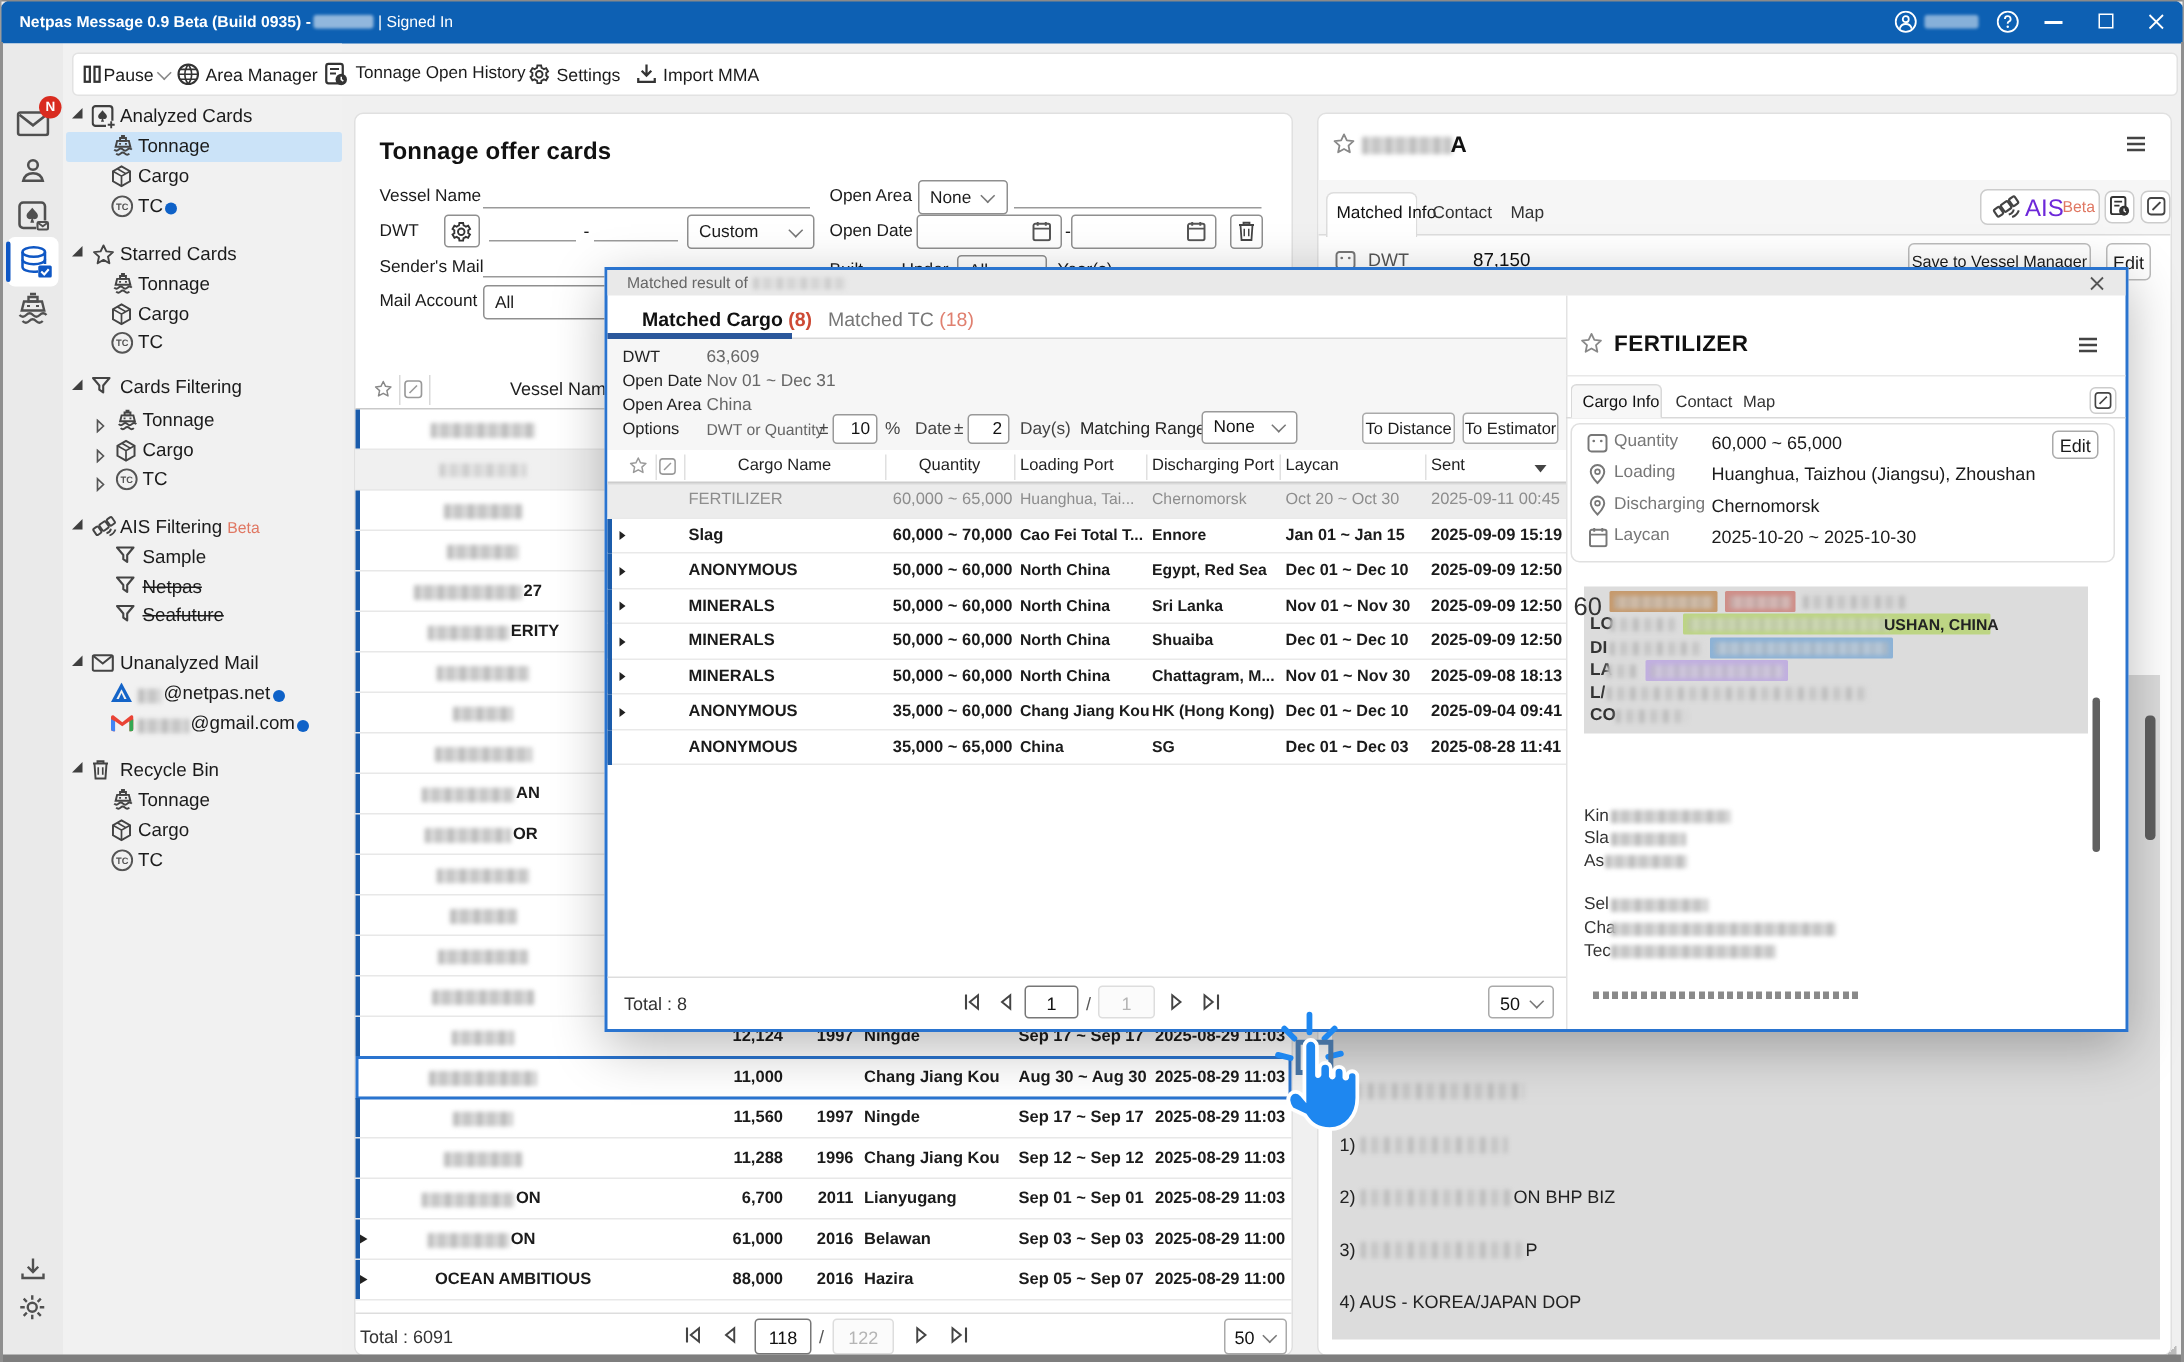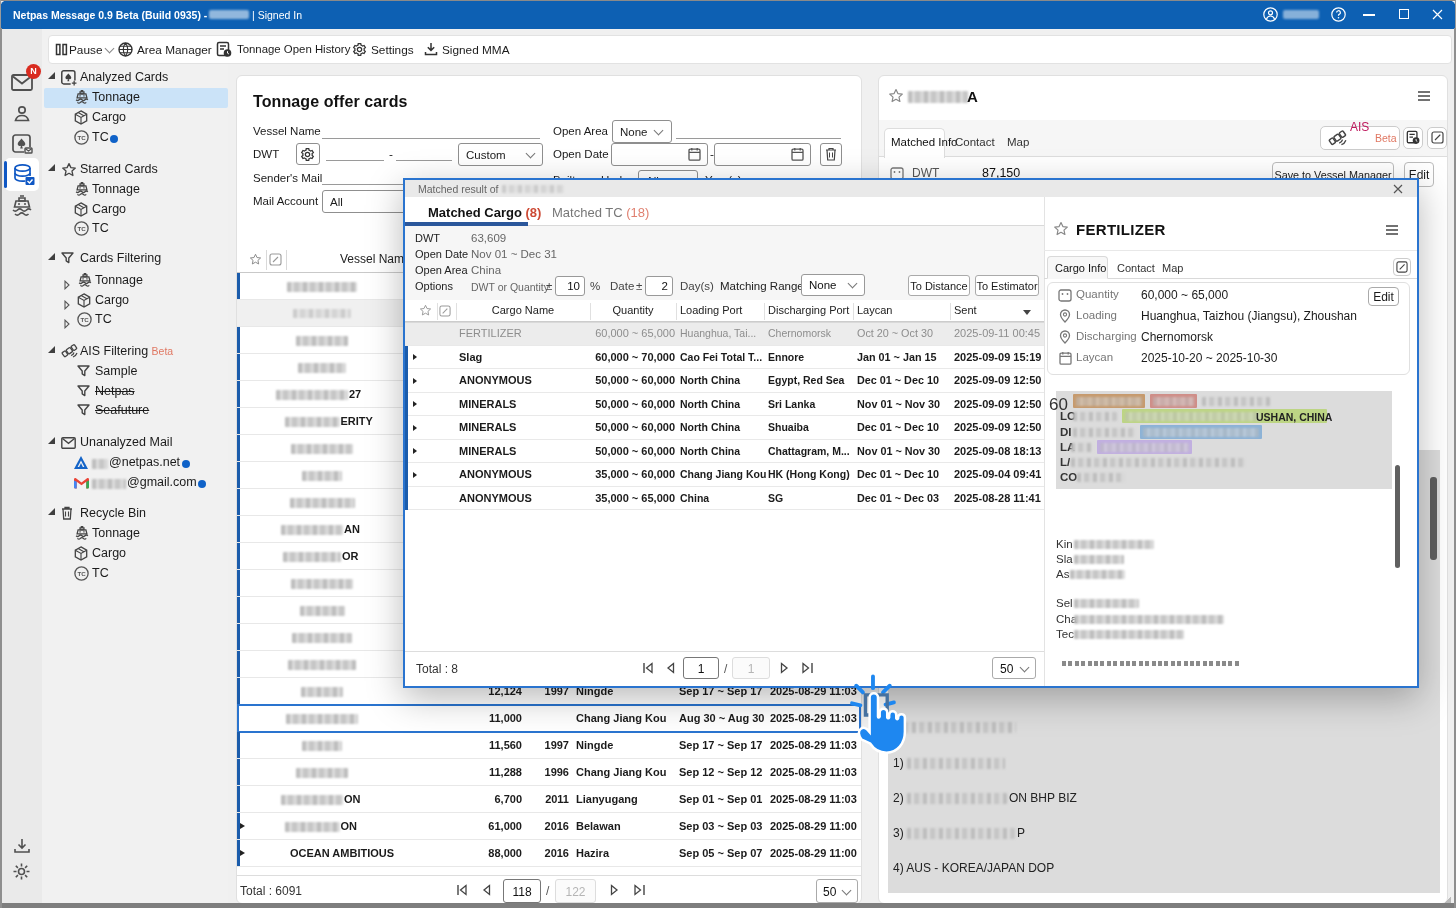--- a/index.html
+++ b/index.html
@@ -286,21 +286,21 @@
 <div class="lbl" style="left:237px;top:43px;font-size:11.4px">Tonnage Open History</div>
 <svg class="ic" style="left:352px;top:42px" width="15" height="15" viewBox="0 0 24 24">
     <path d="M12 8.5A3.5 3.5 0 1 0 12 15.5 3.5 3.5 0 1 0 12 8.5z" fill="none" stroke="#333" stroke-width="2"></path>
     <path d="M19.4 13.5a7.8 7.8 0 0 0 0-3l2-1.5-2-3.4-2.3 1a7.8 7.8 0 0 0-2.6-1.5L14 2.6h-4l-.4 2.5a7.8 7.8 0 0 0-2.6 1.5l-2.3-1-2 3.4 2 1.5a7.8 7.8 0 0 0 0 3l-2 1.5 2 3.4 2.3-1a7.8 7.8 0 0 0 2.6 1.5l.4 2.5h4l.4-2.5a7.8 7.8 0 0 0 2.6-1.5l2.3 1 2-3.4z" fill="none" stroke="#333" stroke-width="2"></path>
   </svg>
 <div class="lbl" style="left:371px;top:43px;font-size:11.8px">Settings</div>
 <svg class="ic" style="left:424px;top:42px" width="14" height="14" viewBox="0 0 14 14">
     <path d="M7 1v7M3.8 5.2L7 8.4l3.2-3.2" fill="none" stroke="#333" stroke-width="1.5"></path>
     <path d="M1.5 10v2.5h11V10" fill="none" stroke="#333" stroke-width="1.5"></path>
   </svg>
-<div class="lbl" style="left:442px;top:43px;font-size:11.8px">Signed MMA</div>
+<div class="lbl" style="left:442px;top:43px;font-size:11.8px">Import MMA</div>
 
 <div class="a" style="left:236px;top:75px;width:626px;height:829px;background:#fff;border:1px solid #e0e0e0;border-radius:6px"></div>
 <div class="a" style="left:253px;top:93px;font-size:16px;font-weight:bold;color:#111;letter-spacing:.1px">Tonnage offer cards</div>
 
 <div class="lbl" style="left:253px;top:125px;font-size:11.5px">Vessel Name</div>
 <div class="ul" style="left:322px;top:124px;width:218px;height:15px"></div>
 <div class="lbl" style="left:253px;top:148px;font-size:11.5px">DWT</div>
 <div class="box" style="left:296px;top:143px;width:24px;height:22px"></div>
 <svg class="ic" style="left:300px;top:147px" width="15" height="15" viewBox="0 0 24 24">
     <path d="M12 8.5A3.5 3.5 0 1 0 12 15.5 3.5 3.5 0 1 0 12 8.5z" fill="none" stroke="#333" stroke-width="2"></path>
@@ -511,21 +511,21 @@
 <div class="a" style="left:1007px;top:136px;font-size:11.5px;color:#333">Map</div>
 <div class="btn" style="left:1320px;top:126px;width:80px;height:24px;border-color:#ccc;border-radius:5px"></div>
 <svg class="ic" style="left:1328px;top:130px" width="19" height="16" viewBox="0 0 17 14">
     <g transform="rotate(-35 8 7)">
       <rect x="1" y="4.5" width="4" height="5" rx="1" fill="none" stroke="#444" stroke-width="1.3"></rect>
       <rect x="6" y="4.5" width="5" height="5" rx="1" fill="none" stroke="#444" stroke-width="1.3"></rect>
       <rect x="12" y="4.5" width="4" height="5" rx="1" fill="none" stroke="#444" stroke-width="1.3"></rect>
     </g>
     <path d="M10 11.5a4 4 0 0 0 3-3M12 13a6.5 6.5 0 0 0 4-4" fill="none" stroke="#444" stroke-width="1.2"></path>
   </svg>
-<div class="a" style="left:1350px;top:120px;font-size:12px;color:#be185d">AIS</div>
+<div class="a" style="left:1350px;top:131px;font-size:16px;color:#6d28d9">AIS</div>
 <div class="a" style="left:1375px;top:132px;font-size:10.5px;color:#e07863">Beta</div>
 <div class="btn" style="left:1403px;top:127px;width:20px;height:22px;border-color:#ccc;border-radius:5px"></div>
 <svg class="ic" style="left:1406px;top:130px" width="14" height="15" viewBox="0 0 16 17">
     <rect x="1.5" y="1.5" width="11" height="13" rx="1.5" fill="none" stroke="#333" stroke-width="1.5"></rect>
     <path d="M4 5h6M4 8h4" stroke="#333" stroke-width="1.3"></path>
     <circle cx="11.5" cy="12" r="3.8" fill="#333"></circle>
     <path d="M11.5 10.2v1.9l1.4.9" fill="none" stroke="#fff" stroke-width="1"></path>
   </svg>
 <div class="btn" style="left:1427px;top:127px;width:20px;height:22px;border-color:#ccc;border-radius:5px"></div>
 <svg class="ic" style="left:1431px;top:131px" width="13" height="13" viewBox="0 0 13 13">

